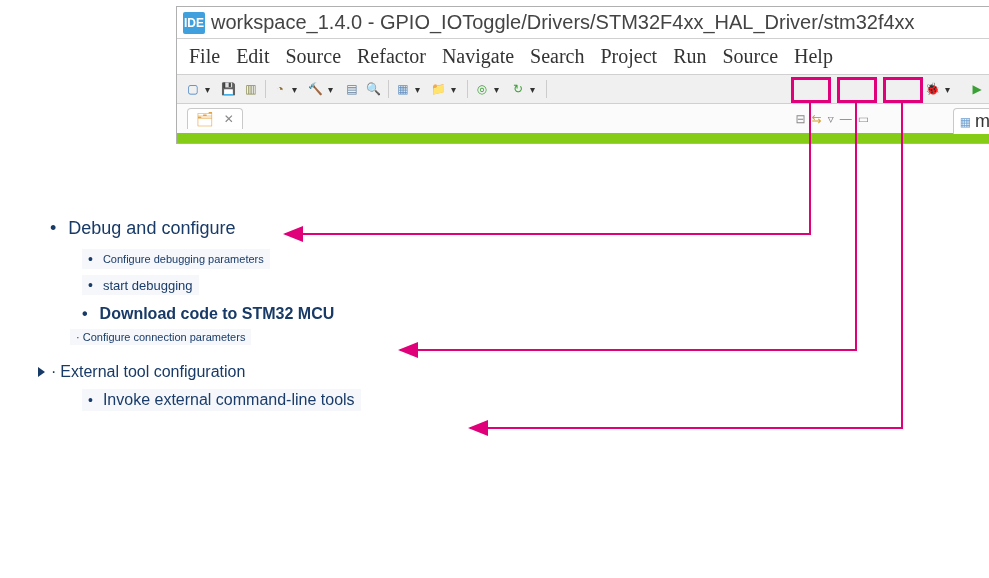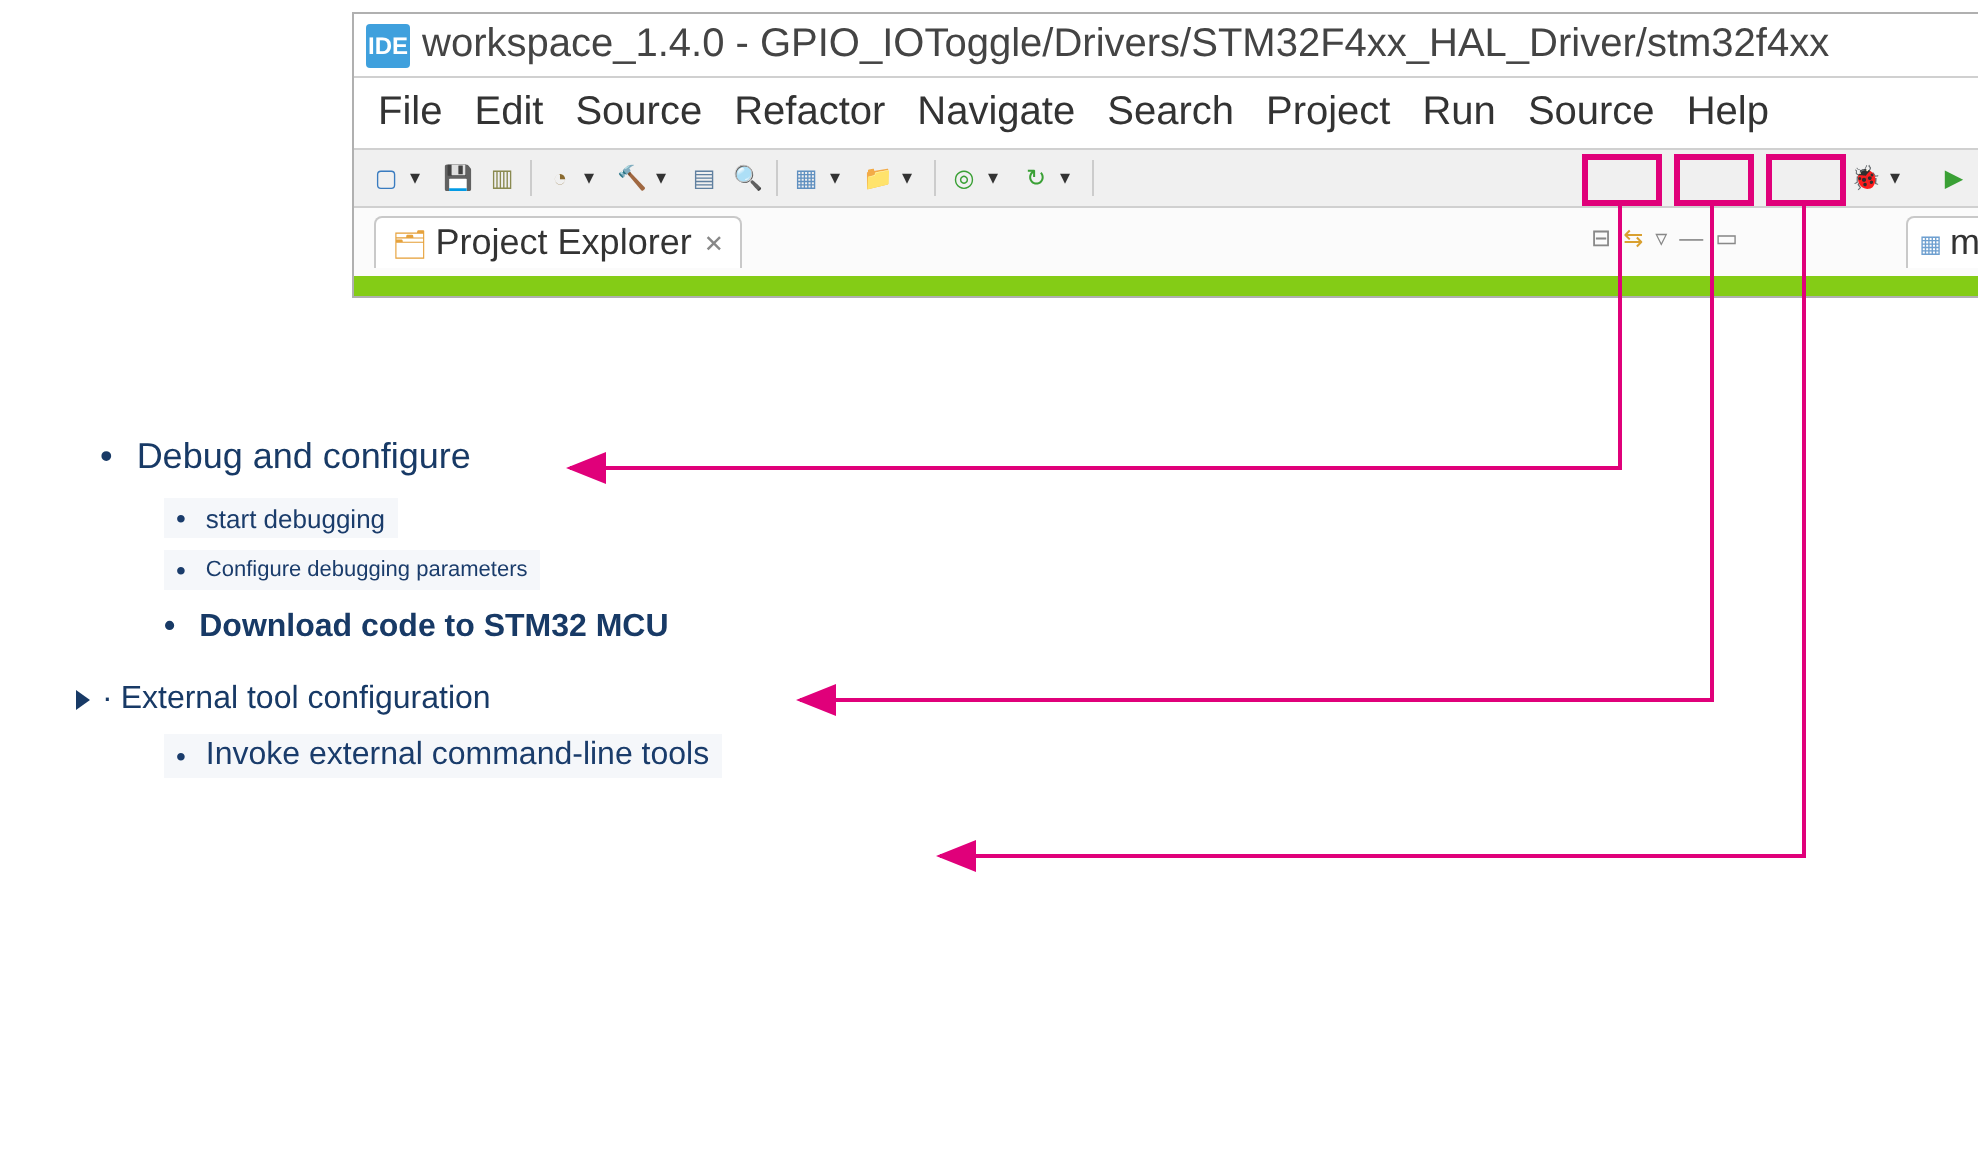--- a/index.html
+++ b/index.html
@@ -47,21 +47,21 @@
   }
   .menu-bar {
     display: flex;
     gap: 16px;
     padding: 6px 12px;
     font-size: 20px;
     color: #333;
     background: #fff;
     border-bottom: 1px solid #d0d0d0;
   }
-  .menu-item { cursor: default; }
+  .menu-item { cursor: default; font-family: Liberation Serif, serif; }
   .toolbar {
     display: flex;
     align-items: center;
     padding: 4px 6px;
     background: #f0f0f0;
     border-bottom: 1px solid #d0d0d0;
     gap: 2px;
     position: relative;
   }
   .tb-btn {
@@ -251,51 +251,51 @@
     <span class="drop">▾</span>
     <span style="width:6px"></span>
 
     <div class="highlight-box" style="left:614px"></div>
     <div class="highlight-box" style="left:660px"></div>
     <div class="highlight-box" style="left:706px"></div>
   </div>
   <div class="project-row">
     <div class="pe-tab">
       <span class="pe-icon">🗂</span>
-      <span>Project Explorer</span>
       <span class="pe-x">✕</span>
     </div>
     <div class="mini-icons">
       <span>⊟</span>
       <span style="color:#d9a030">⇆</span>
       <span>▿</span>
       <span>—</span>
       <span>▭</span>
     </div>
     <div class="main-tab">
       <span class="mc-icon">▦</span>
       <span>main.c</span>
     </div>
   </div>
 </div>
 
 <div class="annotations">
   <div class="ann-h">
       <span>Debug and configure</span>
     </div>
+  <div class="ann-sub small">
+      <span>Configure debugging parameters</span>
+    </div>
   <div class="ann-sub">
       <span>start debugging</span>
     </div>
-  <div class="ann-sub small">
-      <span>Configure debugging parameters</span>
-    </div>
 
   <div class="ann-sub2">
       <span>Download code to STM32 MCU</span>
     </div>
+  <div class="ann-raw"><span>Configure connection parameters</span></div>
 
   <div class="ann-h2">
     <span class="triangle-bullet"></span>
     <span style="margin-left:-2px">·</span>
     <span style="margin-left:4px">External tool configuration</span>
   </div>
   <div class="ann-sub" style="font-size:16px">
       <span>Invoke external command-line tools</span>
     </div>
 </div>

